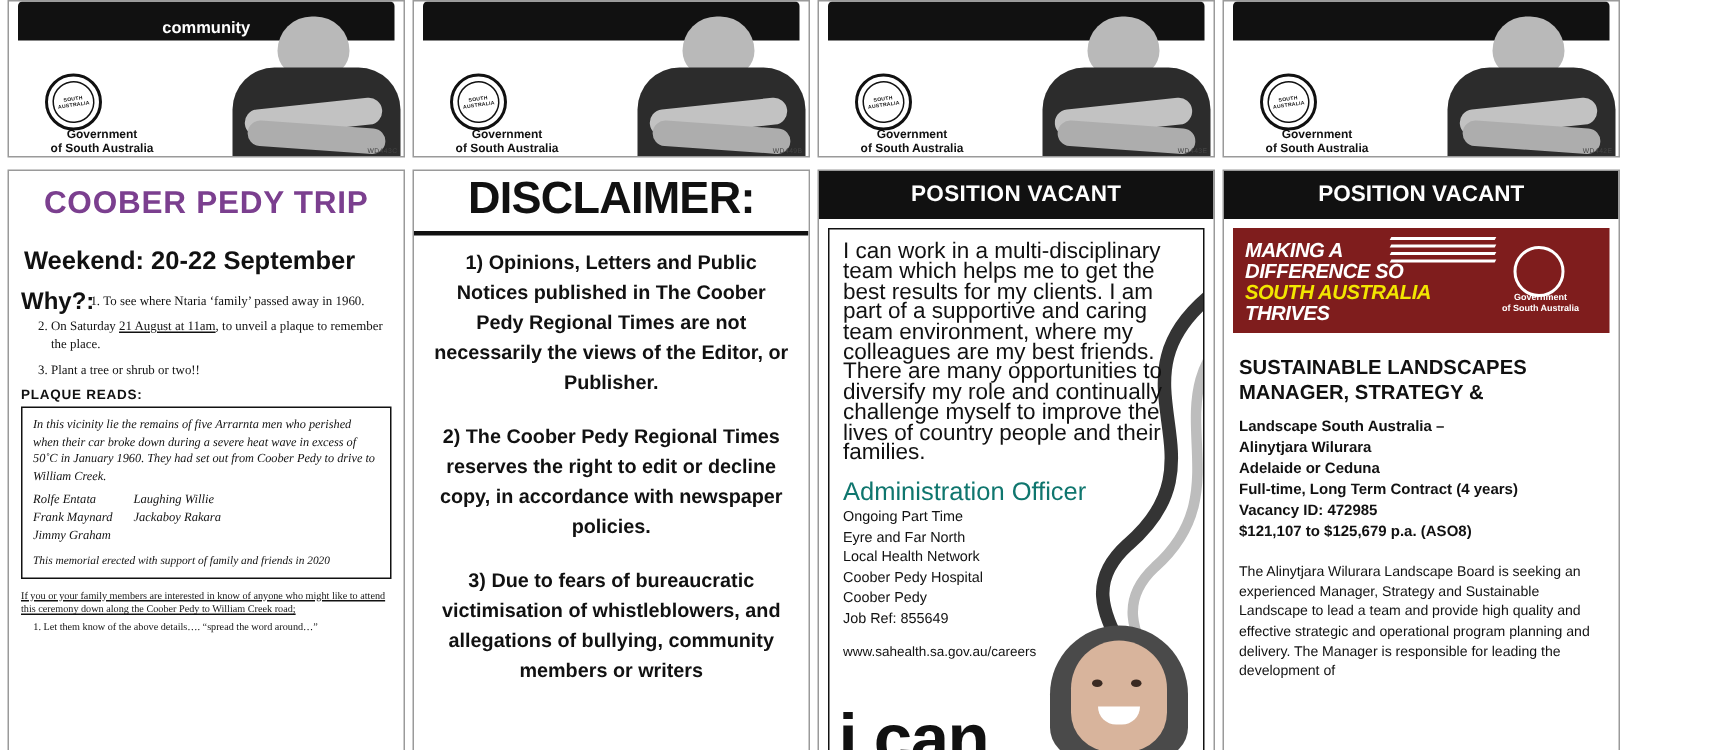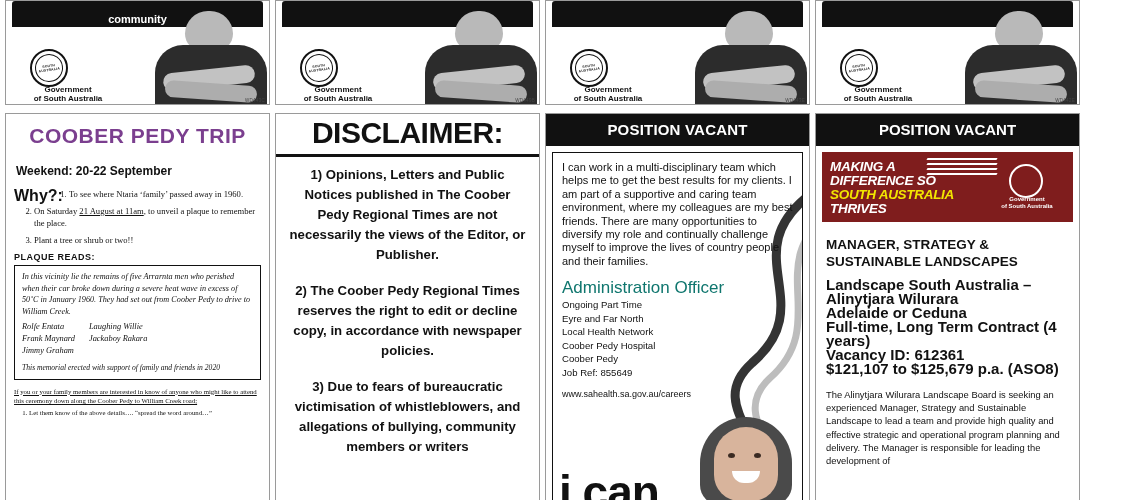--- a/index.html
+++ b/index.html
@@ -102,21 +102,21 @@
     margin:4px 0 10px 0;
     font-family:"Liberation Sans", sans-serif;
     font-size:21px;
     letter-spacing:.5px;
     color:#7b3f8f;
     text-align:center;
     font-weight:bold;
   }
   .trip .weekend{
     font-family:"Liberation Sans", sans-serif;
-    font-size:12px;font-weight:bold;color:#111;margin:16px 0 10px 2px;
+    font-size:17px;font-weight:bold;color:#111;margin:16px 0 10px 2px;
   }
   .trip .weekend span{font-weight:bold;}
   .trip .why{
     font-family:"Liberation Sans", sans-serif;
     font-size:16px;font-weight:bold;color:#111;
     float:left;margin-right:6px;margin-top:-1px;
   }
   .trip ol{margin:0 0 0 2px;padding-left:18px;font-size:8.6px;line-height:12px;color:#111;}
   .trip ol li{margin-bottom:5px;}
   .trip .u{text-decoration:underline;}
@@ -167,21 +167,21 @@
   }
   .pv .inner{
     margin:6px 6px 0 6px;
     border:1px solid #111;
     height:352px;
     position:relative;
     overflow:hidden;
   }
   .quote{
     padding:8px 9px 0 9px;
-    font-size:11px;line-height:13.4px;color:#111;
+    font-size:15px;line-height:13.4px;color:#111;
   }
   .role{
     font-size:17px;color:#0f766e;margin:10px 0 0 9px;
   }
   .details{
     margin:0 0 0 9px;font-size:9.6px;line-height:13.5px;color:#111;
   }
   .weblink{
     margin:10px 0 12px 9px;font-size:9px;color:#111;
   }
@@ -244,21 +244,21 @@
   }
   .banner .gov2{
     position:absolute;right:4px;top:44px;width:84px;text-align:center;
     font-size:6px;font-weight:bold;line-height:7px;
   }
   .pvm .jobtitle{
     margin:14px 10px 8px 10px;
     font-size:13.5px;font-weight:bold;line-height:17px;color:#111;
   }
   .pvm .meta{
-    margin:0 10px;font-size:15px;font-weight:bold;line-height:14px;color:#111;
+    margin:0 10px;font-size:10px;font-weight:bold;line-height:14px;color:#111;
   }
   .pvm .desc{
     margin:12px 10px 0 10px;font-size:9.4px;line-height:13.2px;color:#111;
   }
 </style>
 </head>
 <body>
 
 <div class="page">
 
@@ -435,27 +435,27 @@
           <i></i>
           <i></i>
         </div>
       <div class="crest2"></div>
       <div class="gov2">
         <div>Government</div>
         <div>of South Australia</div>
       </div>
     </div>
     <div class="jobtitle">
+      <div>SUSTAINABLE LANDSCAPES</div>
       <div>MANAGER, STRATEGY &amp;</div>
-      <div>SUSTAINABLE LANDSCAPES</div>
     </div>
     <div class="meta">
       <div>Landscape South Australia –</div>
       <div>Alinytjara Wilurara</div>
       <div>Adelaide or Ceduna</div>
       <div>Full-time, Long Term Contract (4 years)</div>
-      <div>Vacancy ID: 612361</div>
+      <div>Vacancy ID: 472985</div>
       <div>$121,107 to $125,679 p.a. (ASO8)</div>
     </div>
     <div class="desc">The Alinytjara Wilurara Landscape Board is seeking an experienced Manager, Strategy and Sustainable Landscape to lead a team and provide high quality and effective strategic and operational program planning and delivery. The Manager is responsible for leading the development of</div>
   </div>
 
 </div>
 
 </body></html>

